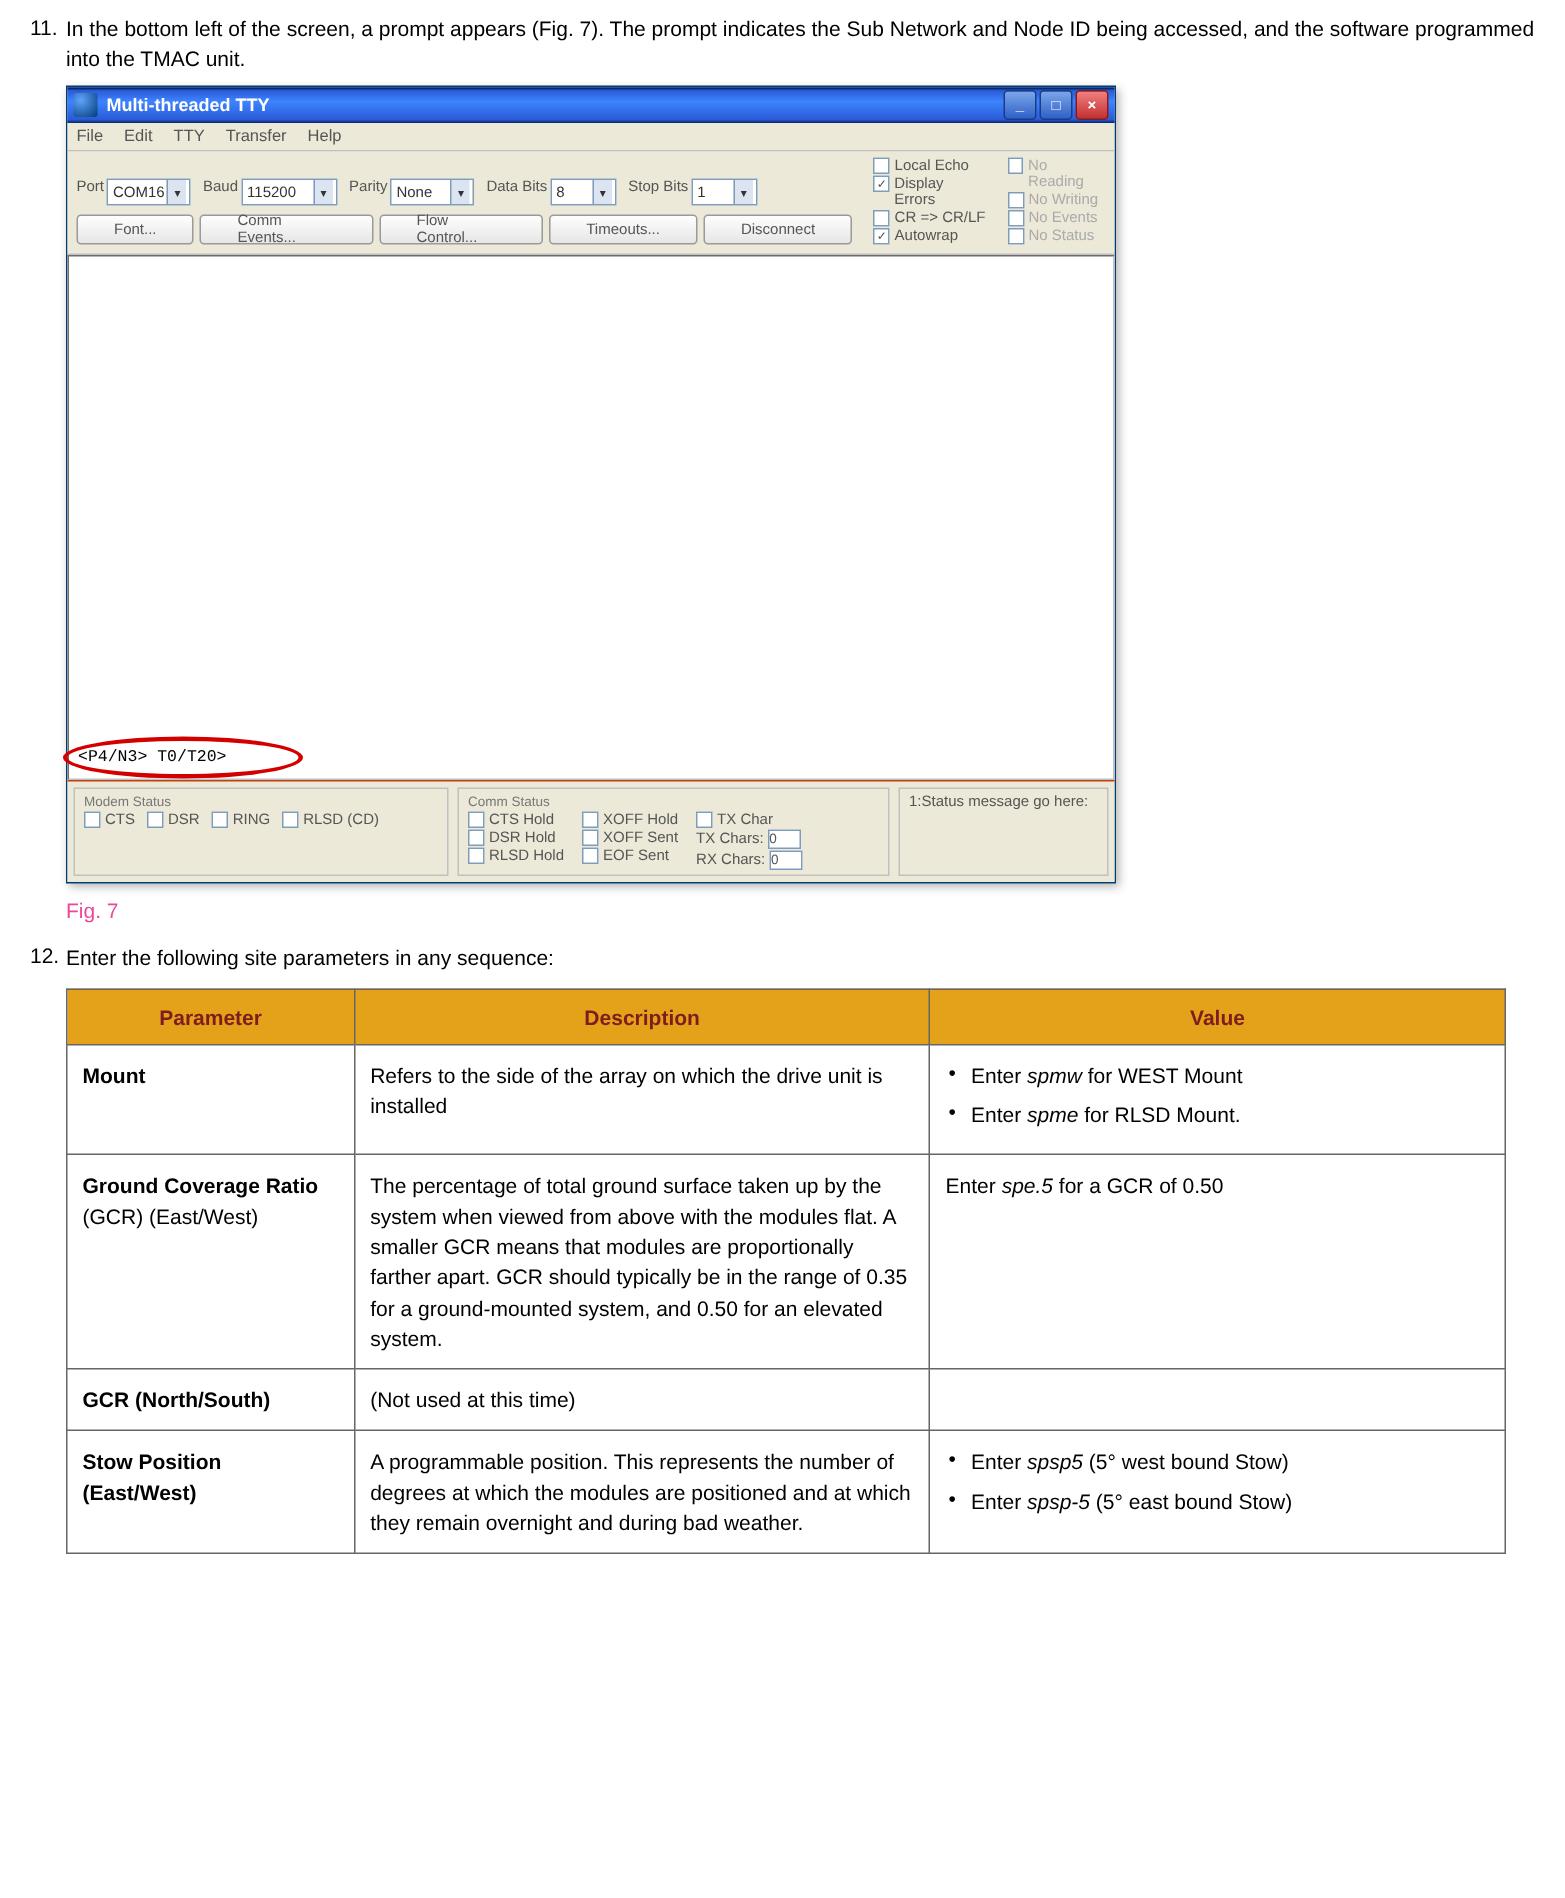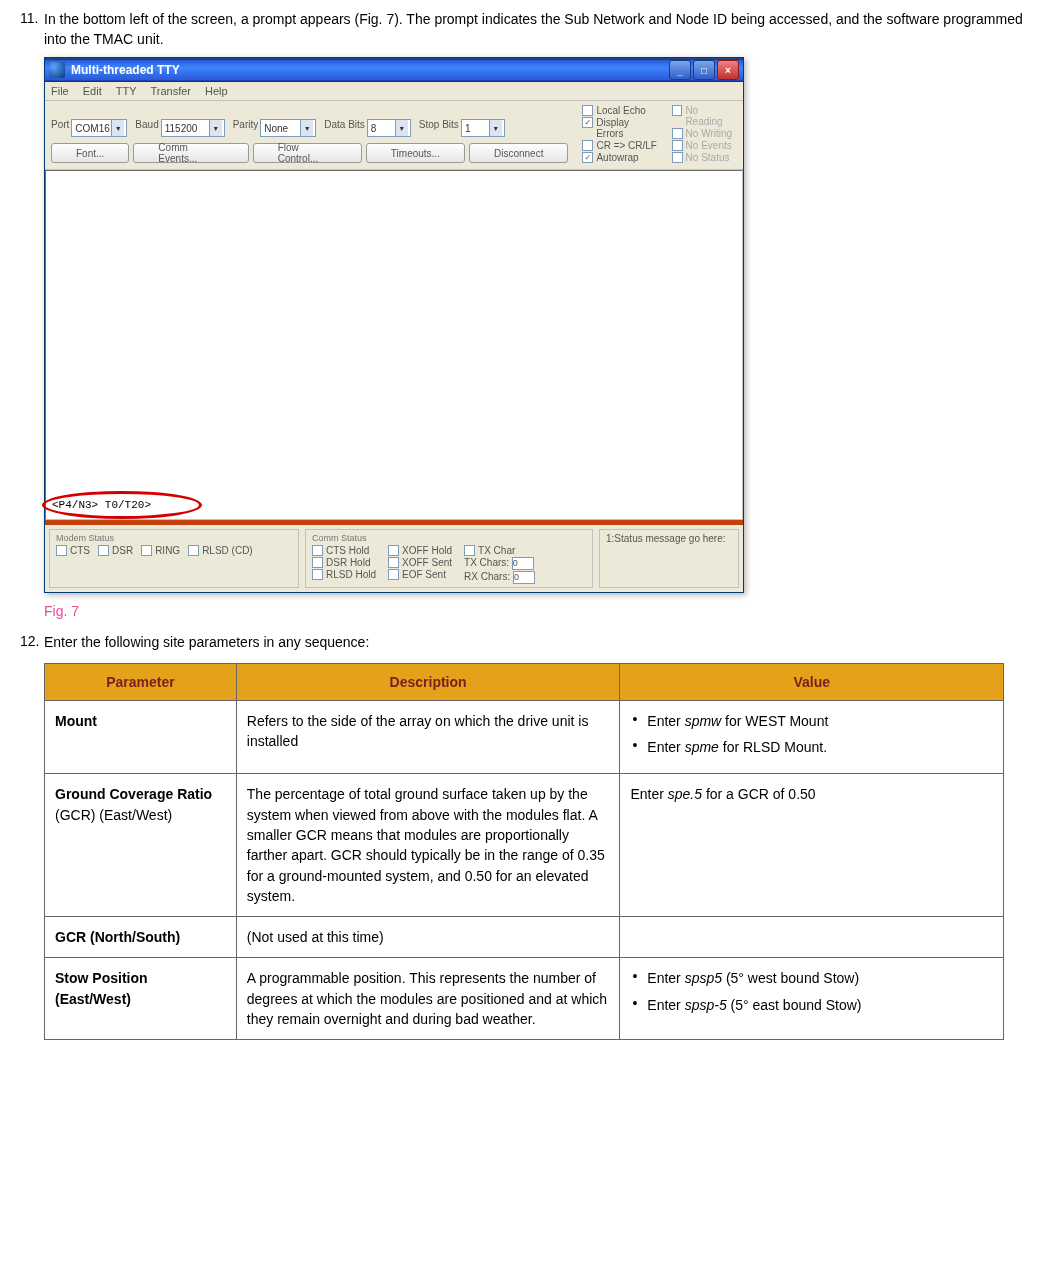--- a/index.html
+++ b/index.html
@@ -141,21 +141,21 @@
       border-radius: 50%;
       pointer-events:none;
     }
     .statusbar {
       background:#ece9d8;
       display:flex;
       gap:6px;
       padding:4px;
       font-size:10px;
       color:#555;
-      border-top:5px solid #c2410c;
+      border-top:1px solid #c2410c;
     }
     .stat-box {
       border:1px solid #c0c0c0;
       padding:3px 6px;
       background:#ece9d8;
     }
     .stat-box .hdr {font-size:9px;color:#777;margin-bottom:2px;}
     .stat-chks { display:flex; gap:8px; flex-wrap:wrap;}
     .stat-col { display:flex; flex-direction:column; gap:1px;}
     .mini-input{width:22px;height:13px;border:1px solid #7f9db9;background:#fff;display:inline-block;font-size:9px;}

